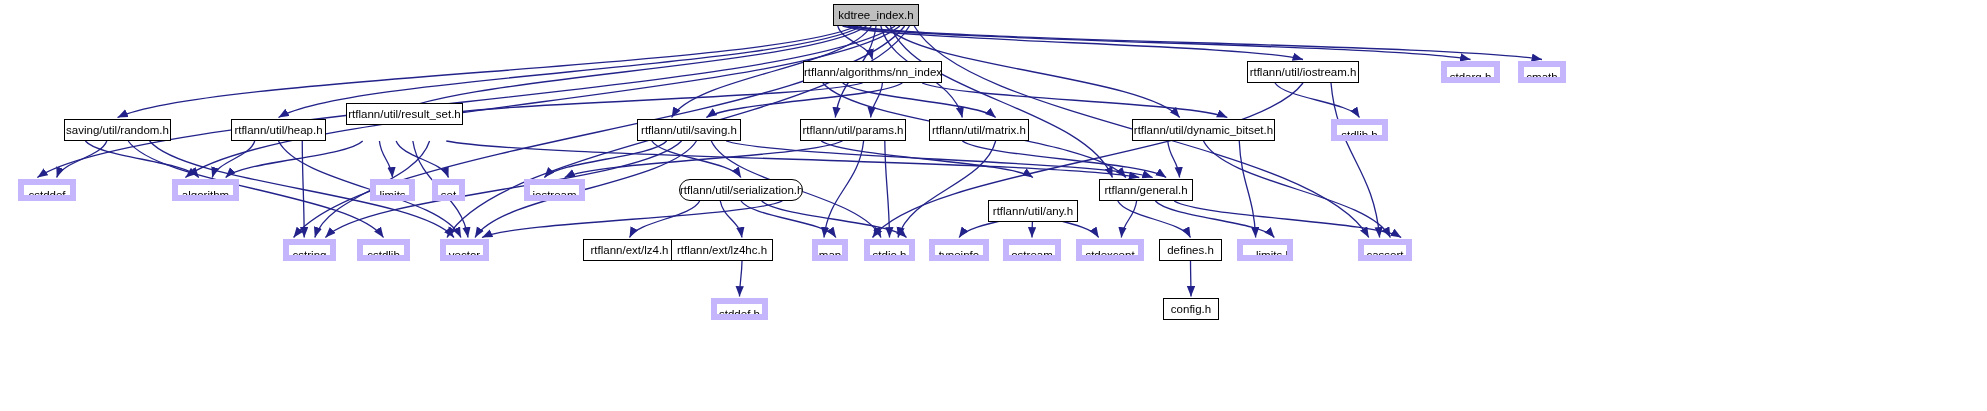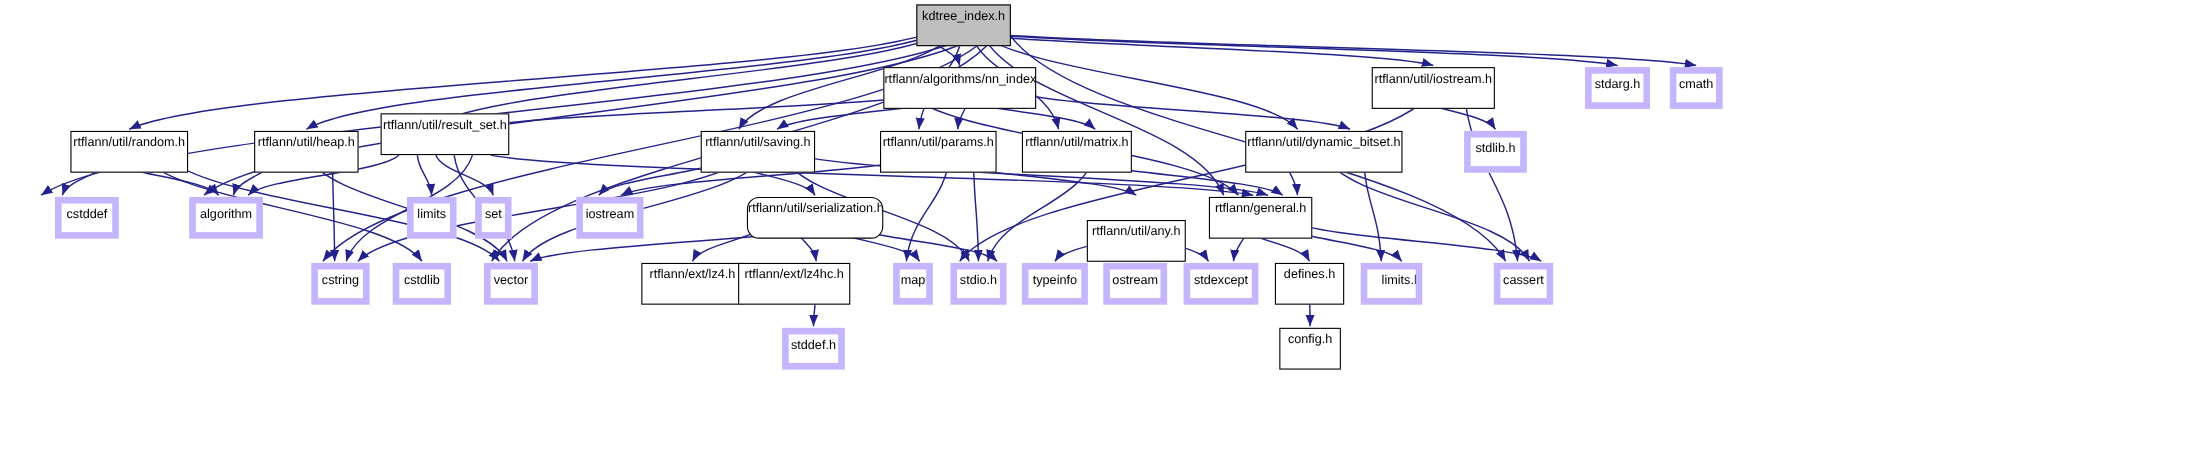--- a/index.html
+++ b/index.html
@@ -7,21 +7,21 @@
   #graph{position:relative;width:1987px;height:411px;background:#ffffff;overflow:hidden;}
   svg.edges{position:absolute;left:0;top:0;width:1987px;height:411px;pointer-events:none;}
   .node{
     position:absolute;
     box-sizing:border-box;
     border:1px solid #000000;
     background:#ffffff;
     color:#000000;
     font-size:11.5px;
     line-height:20px;
-    height:38px;
+    height:22px;
     text-align:center;
     white-space:nowrap;
     overflow:hidden;
     font-family:"Liberation Sans",sans-serif;
   }
   .node.root{
     background:#bfbfbf;
     border:1px solid #000000;
   }
   .node.gray{
@@ -109,29 +109,29 @@
         <path d="M742,261 C741.7,276.975 739.8,280.525 739.5,296.5" marker-end="url(#ah)" stroke="#22228a"></path>
         <path d="M1190.5,261 C1190.56,276.975 1190.94,280.525 1191,296.5" marker-end="url(#ah)" stroke="#22228a"></path>
       </g>
   </svg>
   <div id="node-layer">
       <div class="node root" style="left: 833px; top: 4px; width: 86px;">kdtree_index.h</div>
       <div class="node" style="left: 803px; top: 61px; width: 139px;">rtflann/algorithms/nn_index.h</div>
       <div class="node" style="left: 1247px; top: 61px; width: 112px;">rtflann/util/iostream.h</div>
       <div class="node gray" style="left: 1441px; top: 61px; width: 59px;">stdarg.h</div>
       <div class="node gray" style="left: 1518px; top: 61px; width: 48px;">cmath</div>
-      <div class="node" style="left: 64px; top: 119px; width: 107px;">rtflann/util/random.h</div>
+      <div class="node" style="left: 64px; top: 119px; width: 107px;">saving/util/random.h</div>
       <div class="node" style="left: 231px; top: 119px; width: 95px;">rtflann/util/heap.h</div>
       <div class="node" style="left: 346px; top: 103px; width: 117px;">rtflann/util/result_set.h</div>
       <div class="node" style="left: 637px; top: 119px; width: 104px;">rtflann/util/saving.h</div>
       <div class="node" style="left: 800px; top: 119px; width: 106px;">rtflann/util/params.h</div>
       <div class="node" style="left: 929px; top: 119px; width: 100px;">rtflann/util/matrix.h</div>
       <div class="node" style="left: 1132px; top: 119px; width: 143px;">rtflann/util/dynamic_bitset.h</div>
       <div class="node gray" style="left: 1331px; top: 119px; width: 57px;">stdlib.h</div>
-      <div class="node gray" style="left: 18px; top: 179px; width: 58px; margin-left: 32px;">cstddef</div>
+      <div class="node gray" style="left: 18px; top: 179px; width: 58px;">cstddef</div>
       <div class="node gray" style="left: 172px; top: 179px; width: 67px;">algorithm</div>
       <div class="node gray" style="left: 370px; top: 179px; width: 45px;">limits</div>
       <div class="node gray" style="left: 432px; top: 179px; width: 33px;">set</div>
       <div class="node gray" style="left: 524px; top: 179px; width: 61px;">iostream</div>
       <div class="node" style="left: 679px; top: 179px; width: 124px; border-radius: 11px;">rtflann/util/serialization.h</div>
       <div class="node" style="left: 988px; top: 179px; width: 90px; margin-top: 21px;">rtflann/util/any.h</div>
       <div class="node" style="left: 1099px; top: 179px; width: 94px;">rtflann/general.h</div>
       <div class="node gray" style="left: 283px; top: 239px; width: 53px;">cstring</div>
       <div class="node gray" style="left: 357px; top: 239px; width: 53px;">cstdlib</div>
       <div class="node gray" style="left: 440px; top: 239px; width: 49px;">vector</div>

